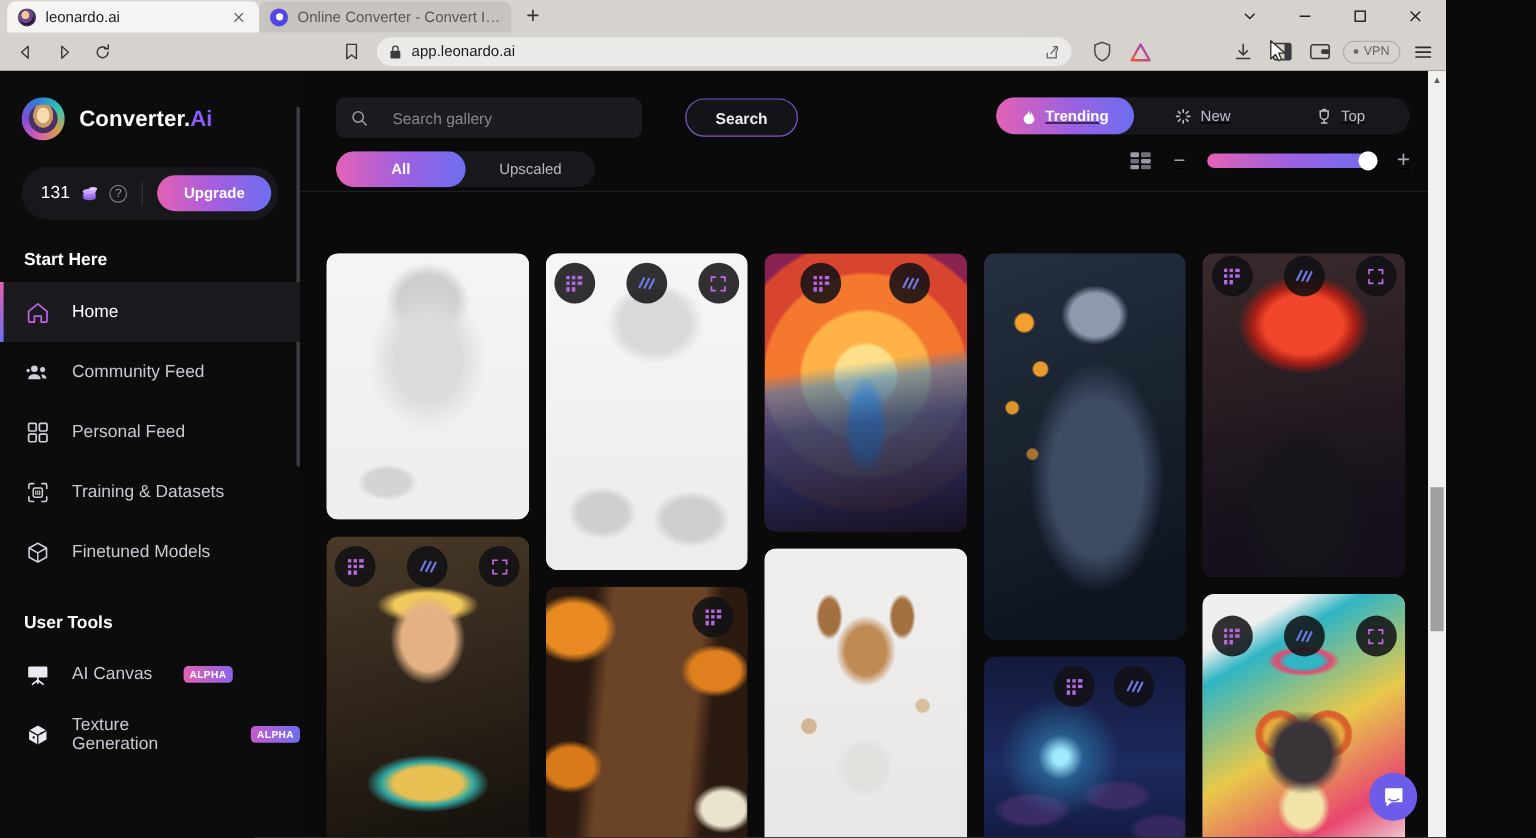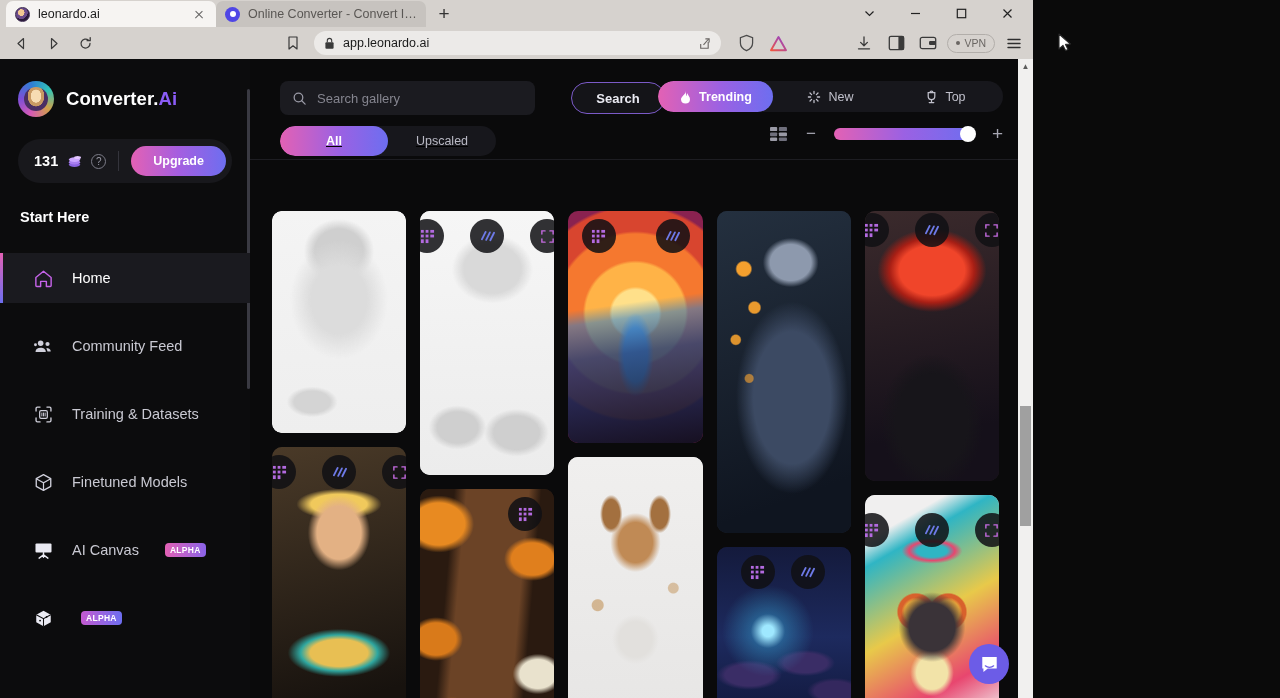--- a/index.html
+++ b/index.html
@@ -4,21 +4,21 @@
 <style>
   * { margin:0; padding:0; box-sizing:border-box; }
   html,body { width:1280px; height:698px; overflow:hidden; }
   body {
     font-family:"Liberation Sans", sans-serif;
     background:#0a0a0a;
     -webkit-font-smoothing:antialiased;
   }
 
   
-  .browser { width:1033px; height:698px; display:flex; flex-direction:column; background:#d6d2ce; }
+  .browser { width:1205px; height:698px; display:flex; flex-direction:column; background:#d6d2ce; }
 
   .tabstrip { height:27px; background:#d6d2ce; display:flex; align-items:flex-end; padding-left:6px; position:relative; }
   .tab { height:26px; display:flex; align-items:center; gap:8px; padding:0 9px; border-radius:7px 7px 0 0; font-size:12px; color:#1c1c1c; min-width:120px; max-width:210px; }
   .tab.active { background:#f6f4f2; width:214px; }
   .tab.inactive { background:#c7c3bf; width:215px; color:#5a5754; }
   .tab-fav { width:15px; height:15px; border-radius:50%; flex:0 0 auto; display:flex; align-items:center; justify-content:center; overflow:hidden; }
   .fav-leo { background:radial-gradient(circle at 40% 35%, #f3c892 0 28%, #6a4b8a 30% 55%, #2a1a3a 57% 100%); border:1px solid #3d2b50; }
   .fav-conv { background:#4f46e5; }
   .fav-conv::after { content:""; width:6px; height:6px; border-radius:50%; background:#fff; display:block; }
   .tab-title { flex:1; white-space:nowrap; overflow:hidden; text-overflow:ellipsis; font-size:12.5px; }
@@ -52,49 +52,49 @@
     background:
       radial-gradient(circle at 50% 42%, #f5d3a0 0 16%, rgba(0,0,0,0) 17%),
       conic-gradient(from 200deg, #d65ab5, #7b4fd8, #2e7fd4, #32c6b6, #d1a14a, #d65ab5);
     position:relative; overflow:hidden; }
   .brand-logo::after { content:""; position:absolute; inset:6px; border-radius:50%;
     background:radial-gradient(ellipse at 50% 38%, #f7dcb2 0 30%, #c99a63 32% 48%, #4a2f63 50% 100%); }
   .brand-name { font-size:18.5px; font-weight:700; color:#fff; letter-spacing:.1px; }
   .brand-name .ai { color:#8b5cf6; }
 
   .credits { margin:22px 18px 0 18px; height:44px; background:#18181c; border-radius:24px; display:flex; align-items:center; padding:0 6px 0 16px; gap:9px; }
-  .cr-num { font-size:14.5px; font-weight:700; color:#fff; }
+  .cr-num { font-size:14.5px; font-weight:400; color:#fff; }
   .cr-coin { width:15px; height:13px; position:relative; flex:0 0 auto; }
   .cr-q { width:15px; height:15px; border-radius:50%; border:1.3px solid #7c7c88; color:#9a9aa6; font-size:10px; display:flex; align-items:center; justify-content:center; }
   .cr-div { width:1px; height:20px; background:#34343c; margin:0 3px; }
   .upgrade { flex:1; height:30px; border-radius:16px; background:linear-gradient(90deg,#e361b4 0%,#a55ee0 50%,#6d6ef0 100%); color:#fff; font-size:12.5px; font-weight:700; display:flex; align-items:center; justify-content:center; }
 
   .sb-section { font-size:14.5px; font-weight:700; color:#fff; padding:26px 0 10px 20px; }
-  .sb-item { height:50px; display:flex; align-items:center; gap:17px; padding-left:32px; color:#c9c9d2; font-size:14.5px;margin-top:18px; }
+  .sb-item { height:50px; display:flex; align-items:center; gap:17px; padding-left:20px; color:#c9c9d2; font-size:14.5px; }
   .sb-item.active { background:#1a1a1f; position:relative; color:#fff; }
   .sb-item.active::before { content:""; position:absolute; left:0; top:0; bottom:0; width:3px; background:linear-gradient(180deg,#e361b4,#6d6ef0); }
   .sb-ico { width:23px; height:23px; flex:0 0 auto; display:flex; align-items:center; justify-content:center; }
   .badge { font-size:8.5px; font-weight:700; color:#fff; border-radius:4px; padding:2px 5px; margin-left:9px; letter-spacing:.3px; }
   .badge.beta { background:linear-gradient(90deg,#e361b4,#8a63e8); }
   .badge.alpha { background:linear-gradient(90deg,#c45ad0,#6d6ef0);text-align:right; }
 
   
   .main { flex:1; background:#0a0a0b; position:relative; overflow:hidden; }
   .topbar { height:100px; padding:22px 30px 0 30px; position:relative; }
   .searchrow { display:flex; align-items:center; gap:36px; }
-  .searchbox { width:255px; height:34px; background:#1b1b20; border-radius:8px; display:flex; align-items:center; gap:10px; padding:0 12px; }
+  .searchbox { width:255px; height:34px; background:#1b1b20; border-radius:8px; display:flex; align-items:center; gap:20px; padding:0 12px; }
   .searchbox input { background:transparent; border:0; outline:0; color:#cfcfd8; font-size:13px; width:100%; font-family:"Liberation Sans", sans-serif; }
   .searchbox input::placeholder { color:#85858f; }
   .searchbtn { width:94px; height:32px; border-radius:16px; background:#141418; border:1px solid #7b5ac8; color:#eaeaf2; font-size:13px; font-weight:700; display:flex; align-items:center; justify-content:center; }
   .segrow { margin-top:11px; display:flex; }
-  .seg { height:30px; background:#17171c; border-radius:15px; display:flex; overflow:hidden;text-decoration:underline; }
+  .seg { height:30px; background:#17171c; border-radius:15px; display:flex; overflow:hidden; }
   .seg-item { min-width:108px; display:flex; align-items:center; justify-content:center; font-size:12.5px; color:#b9b9c4; padding:0 16px; }
   .seg-item.sel { background:linear-gradient(90deg,#e361b4 0%,#9b61e3 55%,#6d6ef0 100%); color:#fff; font-weight:700; border-radius:15px; }
 
-  .sortgroup { position:absolute; right:30px; top:22px; }
+  .sortgroup { position:absolute; right:30px; top:22px;text-decoration:underline; }
   .sortseg { width:345px; height:31px; background:#17171c; border-radius:16px; display:flex; overflow:hidden; }
   .sortseg .sg { flex:1; display:flex; align-items:center; justify-content:center; gap:7px; font-size:12.5px; color:#c0c0cb; }
   .sortseg .sg.sel { background:linear-gradient(90deg,#e361b4 0%,#9b61e3 55%,#6d6ef0 100%); color:#fff; font-weight:700; border-radius:16px; }
   .zoomrow { display:flex; align-items:center; justify-content:flex-end; gap:18px; margin-top:12px; }
   .zi { color:#a6a6b2; display:flex; align-items:center; }
   .slider { width:140px; height:12px; border-radius:6px; background:linear-gradient(90deg,#e361b4 0%,#9b61e3 50%,#6d6ef0 100%); position:relative; }
   .knob { position:absolute; right:-2px; top:-2px; width:16px; height:16px; border-radius:50%; background:#fff; }
 
   .divider { height:1px; background:#1d1d22; margin:0; }
 
@@ -365,20 +365,31 @@
               <circle cx="8" cy="7.6" r="2.9" fill="#cfcfda"></circle>
               <circle cx="15.2" cy="8.4" r="2.2" fill="#cfcfda"></circle>
               <path d="M2.6 16.8c0-2.9 2.4-4.4 5.4-4.4s5.4 1.5 5.4 4.4z" fill="#cfcfda"></path>
               <path d="M14 12.6c2.6 0 4.6 1.3 4.6 3.6h-3.4" fill="#cfcfda"></path>
               <circle cx="2.6" cy="9.2" r="1.5" fill="#cfcfda"></circle>
             </svg>
         </span>
         <span>Community Feed</span>
       </div>
 
+      <div class="sb-item">
+        <span class="sb-ico">
+          <svg width="21" height="21" viewBox="0 0 22 22">
+              <rect x="3" y="3" width="6.6" height="6.6" rx="1" stroke="#cfcfda" stroke-width="1.5" fill="none"></rect>
+              <rect x="12.4" y="3" width="6.6" height="6.6" rx="1" stroke="#cfcfda" stroke-width="1.5" fill="none"></rect>
+              <rect x="3" y="12.4" width="6.6" height="6.6" rx="1" stroke="#cfcfda" stroke-width="1.5" fill="none"></rect>
+              <rect x="12.4" y="12.4" width="6.6" height="6.6" rx="1" stroke="#cfcfda" stroke-width="1.5" fill="none"></rect>
+            </svg>
+        </span>
+        <span>Personal Feed</span>
+      </div>
 
       <div class="sb-item">
         <span class="sb-ico">
           <svg width="21" height="21" viewBox="0 0 22 22">
               <path d="M7.4 3.2H4.6A1.4 1.4 0 0 0 3.2 4.6v2.8M14.6 3.2h2.8A1.4 1.4 0 0 1 18.8 4.6v2.8M7.4 18.8H4.6a1.4 1.4 0 0 1-1.4-1.4v-2.8M14.6 18.8h2.8a1.4 1.4 0 0 0 1.4-1.4v-2.8" stroke="#cfcfda" stroke-width="1.4" fill="none" stroke-linecap="round"></path>
               <rect x="7" y="7" width="8" height="8" rx="1.4" stroke="#cfcfda" stroke-width="1.3" fill="none"></rect>
               <path d="M9.3 9.4v3.2M11 9.4v3.2M12.7 9.4v3.2" stroke="#cfcfda" stroke-width="1" stroke-linecap="round"></path>
             </svg>
         </span>
         <span>Training &amp; Datasets</span>
@@ -387,20 +398,21 @@
       <div class="sb-item">
         <span class="sb-ico">
           <svg width="21" height="21" viewBox="0 0 22 22">
               <path d="M11 2.8 18.6 7v8L11 19.2 3.4 15V7z" stroke="#cfcfda" stroke-width="1.4" fill="none" stroke-linejoin="round"></path>
               <path d="M3.4 7 11 11.2 18.6 7M11 11.2v8" stroke="#cfcfda" stroke-width="1.3" fill="none"></path>
             </svg>
         </span>
         <span>Finetuned Models</span>
       </div>
 
+      <div class="sb-section">User Tools</div>
 
 
       <div class="sb-item">
         <span class="sb-ico">
           <svg width="21" height="21" viewBox="0 0 22 22">
               <rect x="2.6" y="3.6" width="16.8" height="9.6" rx="1.2" fill="#eaeaf2"></rect>
               <path d="M11 13.2v5M11 15.6 6.4 19M11 15.6 15.6 19" stroke="#eaeaf2" stroke-width="1.5" stroke-linecap="round"></path>
             </svg>
         </span>
         <span>AI Canvas</span>
@@ -409,20 +421,21 @@
 
       <div class="sb-item">
         <span class="sb-ico">
           <svg width="21" height="21" viewBox="0 0 22 22">
               <path d="M11 2.8 18.6 7v8L11 19.2 3.4 15V7z" fill="#eaeaf2"></path>
               <path d="M3.4 7 11 11.2 18.6 7M11 11.2v8" stroke="#0c0c0d" stroke-width="1.1" fill="none"></path>
               <circle cx="7.4" cy="13.2" r="1" fill="#0c0c0d"></circle>
               <circle cx="14.2" cy="9.4" r=".9" fill="#0c0c0d"></circle>
             </svg>
         </span>
+        <span>Texture Generation</span>
         <span class="badge alpha">ALPHA</span>
       </div>
     </div>
 
     <div class="main">
 
       <div class="topbar">
         <div class="searchrow">
           <div class="searchbox">
             <span>

